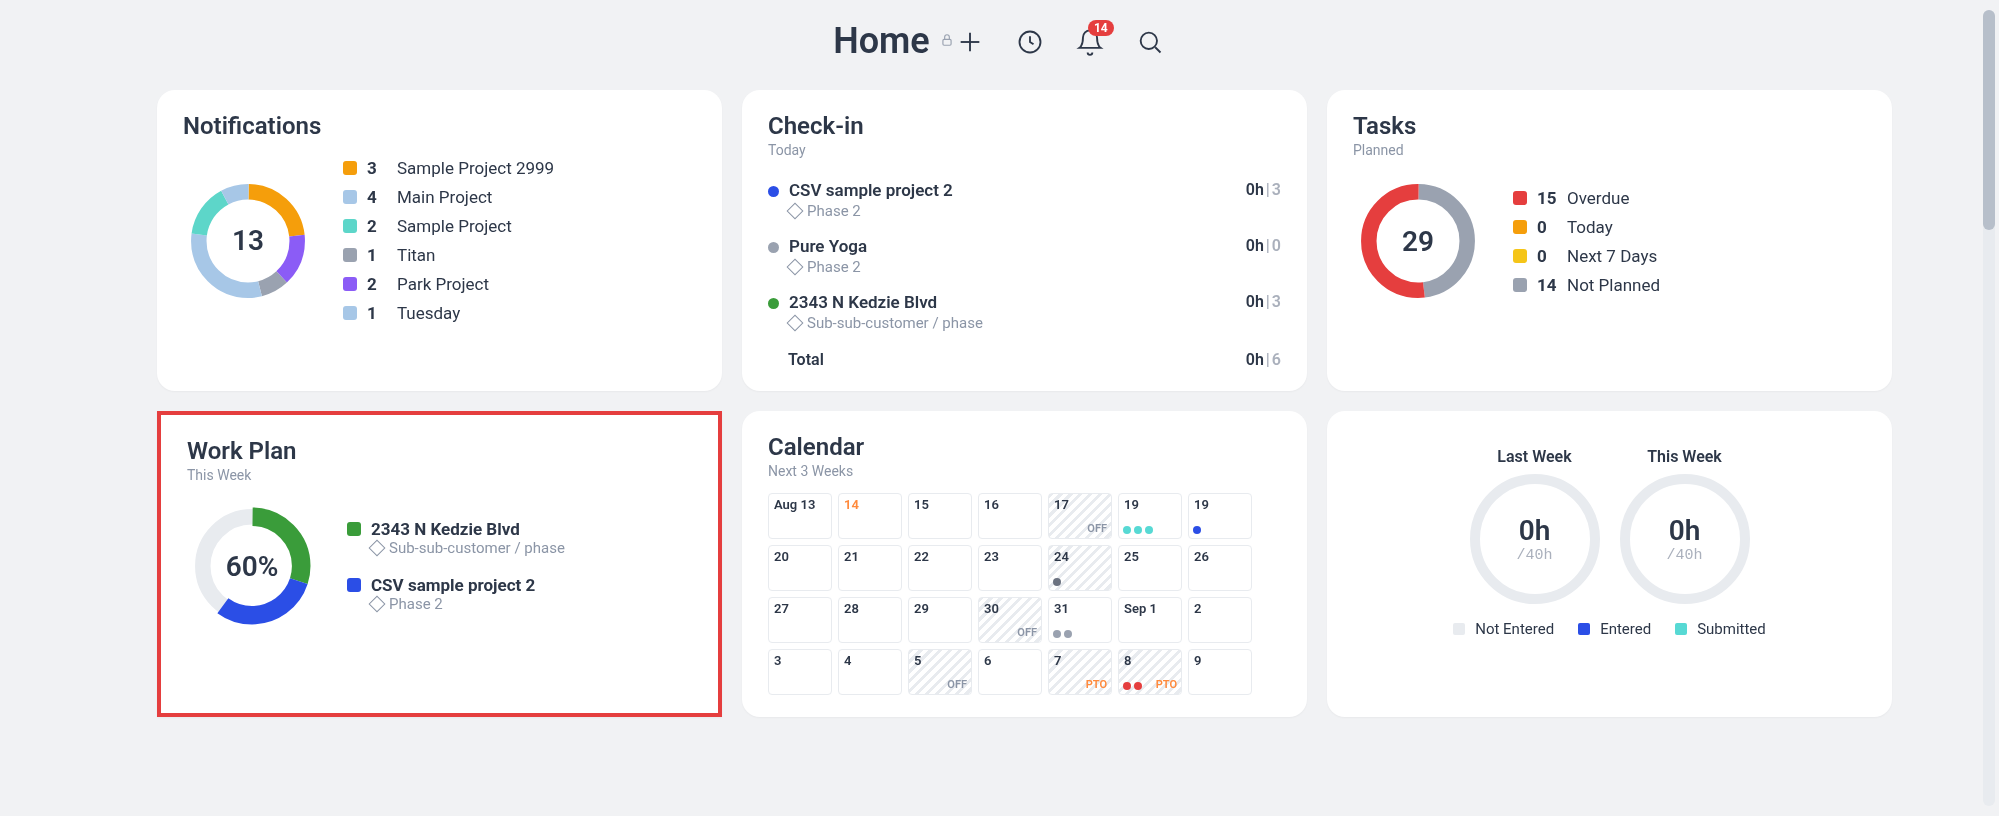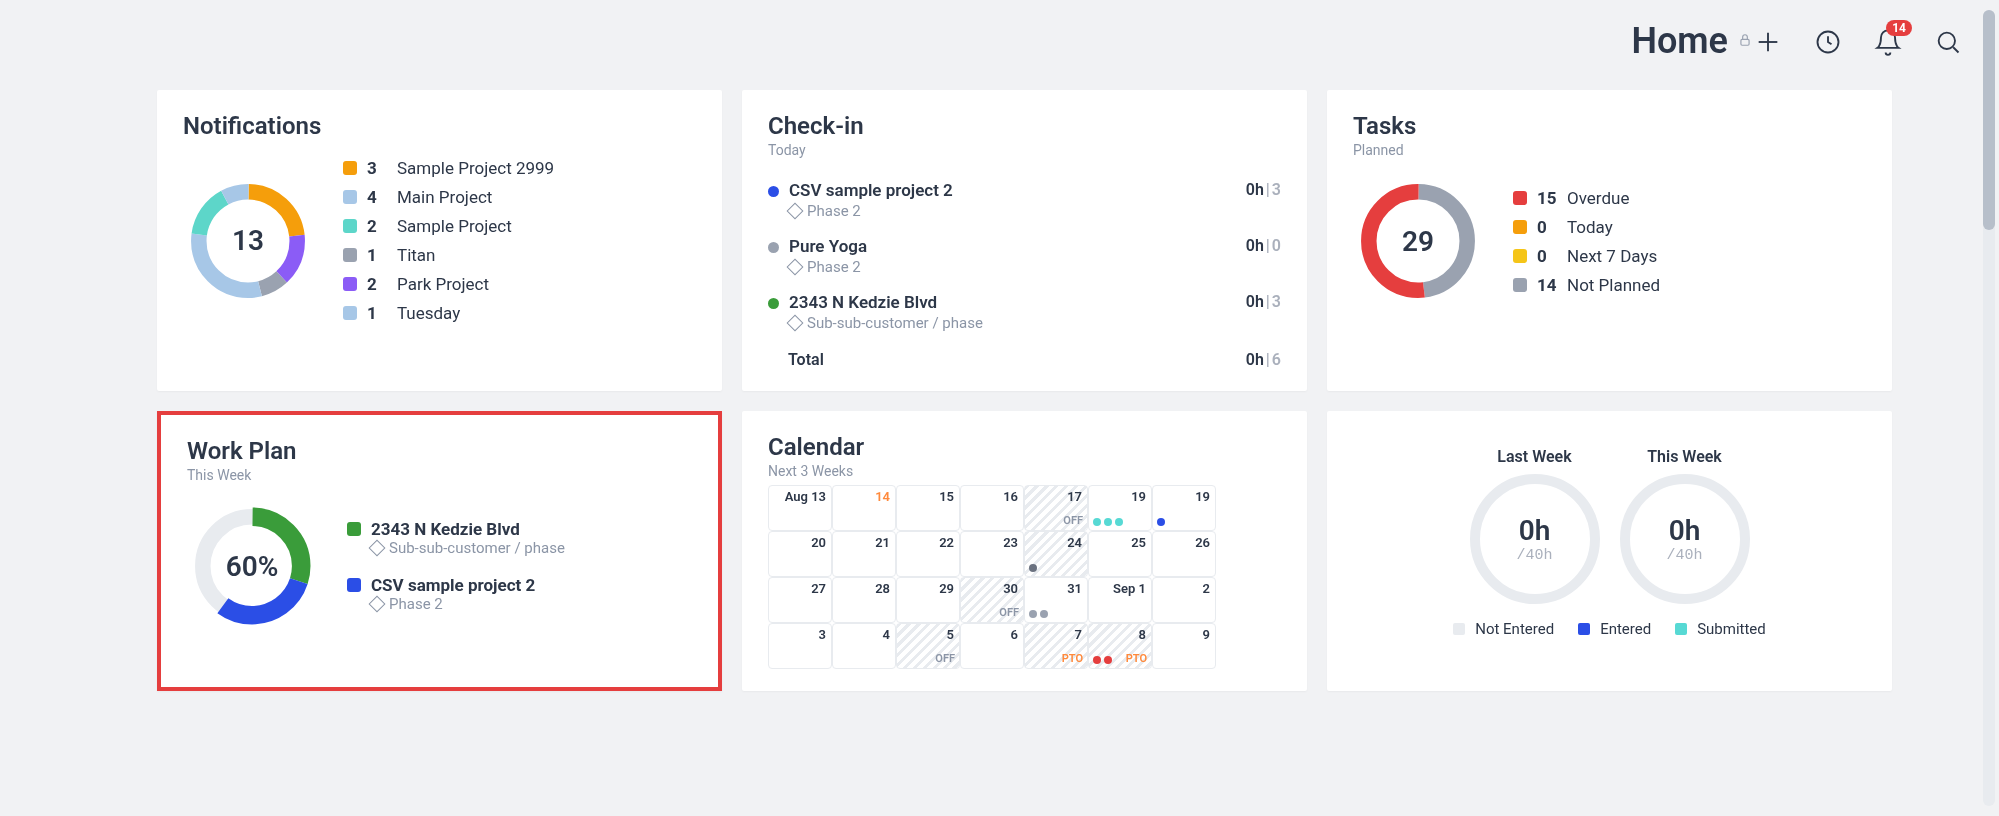--- a/index.html
+++ b/index.html
@@ -1,28 +1,28 @@
 <!DOCTYPE html>
 <html><head>
 <meta charset="utf-8">
 <style>
 * { box-sizing: border-box; margin: 0; padding: 0; }
 body { font-family: -apple-system, BlinkMacSystemFont, 'Segoe UI', Roboto, sans-serif; background: #f1f2f4; color: #2d3748; width: 1999px; height: 816px; overflow: hidden; position: relative; }
 .page { padding: 20px 35px; }
-.header-row { display: flex; justify-content: flex-end; align-items: flex-start; }
+.header-row { display: flex; justify-content: center; align-items: flex-start; }
 .header-left { }
 .page-title { font-size: 36px; font-weight: 600; color: #2d3748; display: flex; align-items: center; gap: 10px; }
 .lock-icon { font-size: 16px; color: #9aa2b0; }
 .page-date { font-size: 26px; font-weight: 500; color: #2d3748; margin-top: 4px; }
 .header-actions { display: flex; align-items: center; gap: 28px; padding-top: 6px; }
 .action-btn { width: 32px; height: 32px; display: flex; align-items: center; justify-content: center; cursor: pointer; position: relative; }
 .action-btn svg { width: 28px; height: 28px; stroke: #2d3748; stroke-width: 1.6; fill: none; }
 .badge { position: absolute; top: -6px; right: -8px; background: #e53e3e; color: #fff; border-radius: 10px; font-size: 12px; font-weight: 700; padding: 1px 6px; min-width:18px; text-align:center;}
 .cards { display: grid; grid-template-columns: 565px 565px 565px; gap: 20px; margin-top: 28px; margin-left: 122px; }
-.card { background: #fff; border-radius: 2px; padding: 22px 26px; box-shadow: 0 1px 2px rgba(0,0,0,0.04); }
+.card { background: #fff; border-radius: 18px; padding: 22px 26px; box-shadow: 0 1px 2px rgba(0,0,0,0.04); }
 .card-title { font-size: 24px; font-weight: 600; color: #2d3748; }
 .card-sub { font-size: 14px; color: #8b95a6; margin-top: 2px; }
 .card-body { display: flex; gap: 30px; margin-top: 18px; align-items: center; }
 .donut-wrap { position: relative; width: 130px; height: 130px; flex-shrink:0; }
 .donut-wrap .center { position: absolute; inset: 0; display: flex; align-items: center; justify-content: center; font-size: 28px; font-weight: 600; color: #2d3748; }
 .legend { display: flex; flex-direction: column; gap: 9px; font-size: 17px; }
 .legend-row { display: flex; align-items: center; gap: 10px; }
 .swatch { width: 14px; height: 14px; border-radius: 3px; flex-shrink: 0; }
 .legend-count { font-weight: 700; min-width: 20px; }
 .legend-label { color: #2d3748; }
@@ -34,21 +34,21 @@
 .ci-sub { font-size: 15px; color: #8b95a6; display:flex; align-items:center; gap:6px; margin-top:2px;}
 .ci-hours { font-size: 16px; font-weight: 600; color: #2d3748; }
 .ci-hours .sep { color: #aab0bc; margin: 0 2px; }
 .ci-hours .cap { color: #aab0bc; }
 .ci-total-row { display:flex; justify-content:space-between; padding:10px 0 0 20px; font-size:16px; font-weight:600; color:#2d3748;}
 .highlight { border: 4px solid #e53e3e; border-radius: 0; }
 .wp-legend { display: flex; flex-direction: column; gap: 18px; }
 .wp-item .wp-name { font-size: 17px; font-weight: 700; color: #2d3748; display:flex; align-items:center; gap:10px;}
 .wp-item .wp-sub { font-size: 15px; color: #8b95a6; display:flex; align-items:center; gap:6px; margin-left:24px;}
 .diamond { display:inline-block; width:12px; height:12px; border:1.5px solid #8b95a6; transform:rotate(45deg); }
-.cal-grid { display: grid; grid-template-columns: repeat(7, 64px); gap: 0; margin-top: 6px; text-align: right; }
+.cal-grid { display: grid; grid-template-columns: repeat(7, 64px); gap: 6px; margin-top: 14px; }
 .cal-cell { height: 46px; border: 1px solid #e8ebef; border-radius: 4px; position: relative; font-size: 13px; color: #2d3748; padding: 3px 5px; }
 .cal-cell .dnum { font-weight: 600; }
 .cal-cell.today .dnum { color: #ff8a3c; }
 .cal-cell .tag { position: absolute; bottom: 3px; right: 4px; font-size: 11px; color: #8b95a6; font-weight:600;}
 .cal-cell .tag.pto { color: #ff8a3c; }
 .cal-cell.hatched { background: repeating-linear-gradient(135deg, #e8ebef 0, #e8ebef 3px, #fff 3px, #fff 7px); }
 .cal-dots { position:absolute; bottom:4px; left:4px; display:flex; gap:3px;}
 .cal-dots .d { width:8px; height:8px; border-radius:50%; }
 .ts-row { display:flex; gap:20px; justify-content:center; margin-top:14px;}
 .ts-block { text-align:center; }

